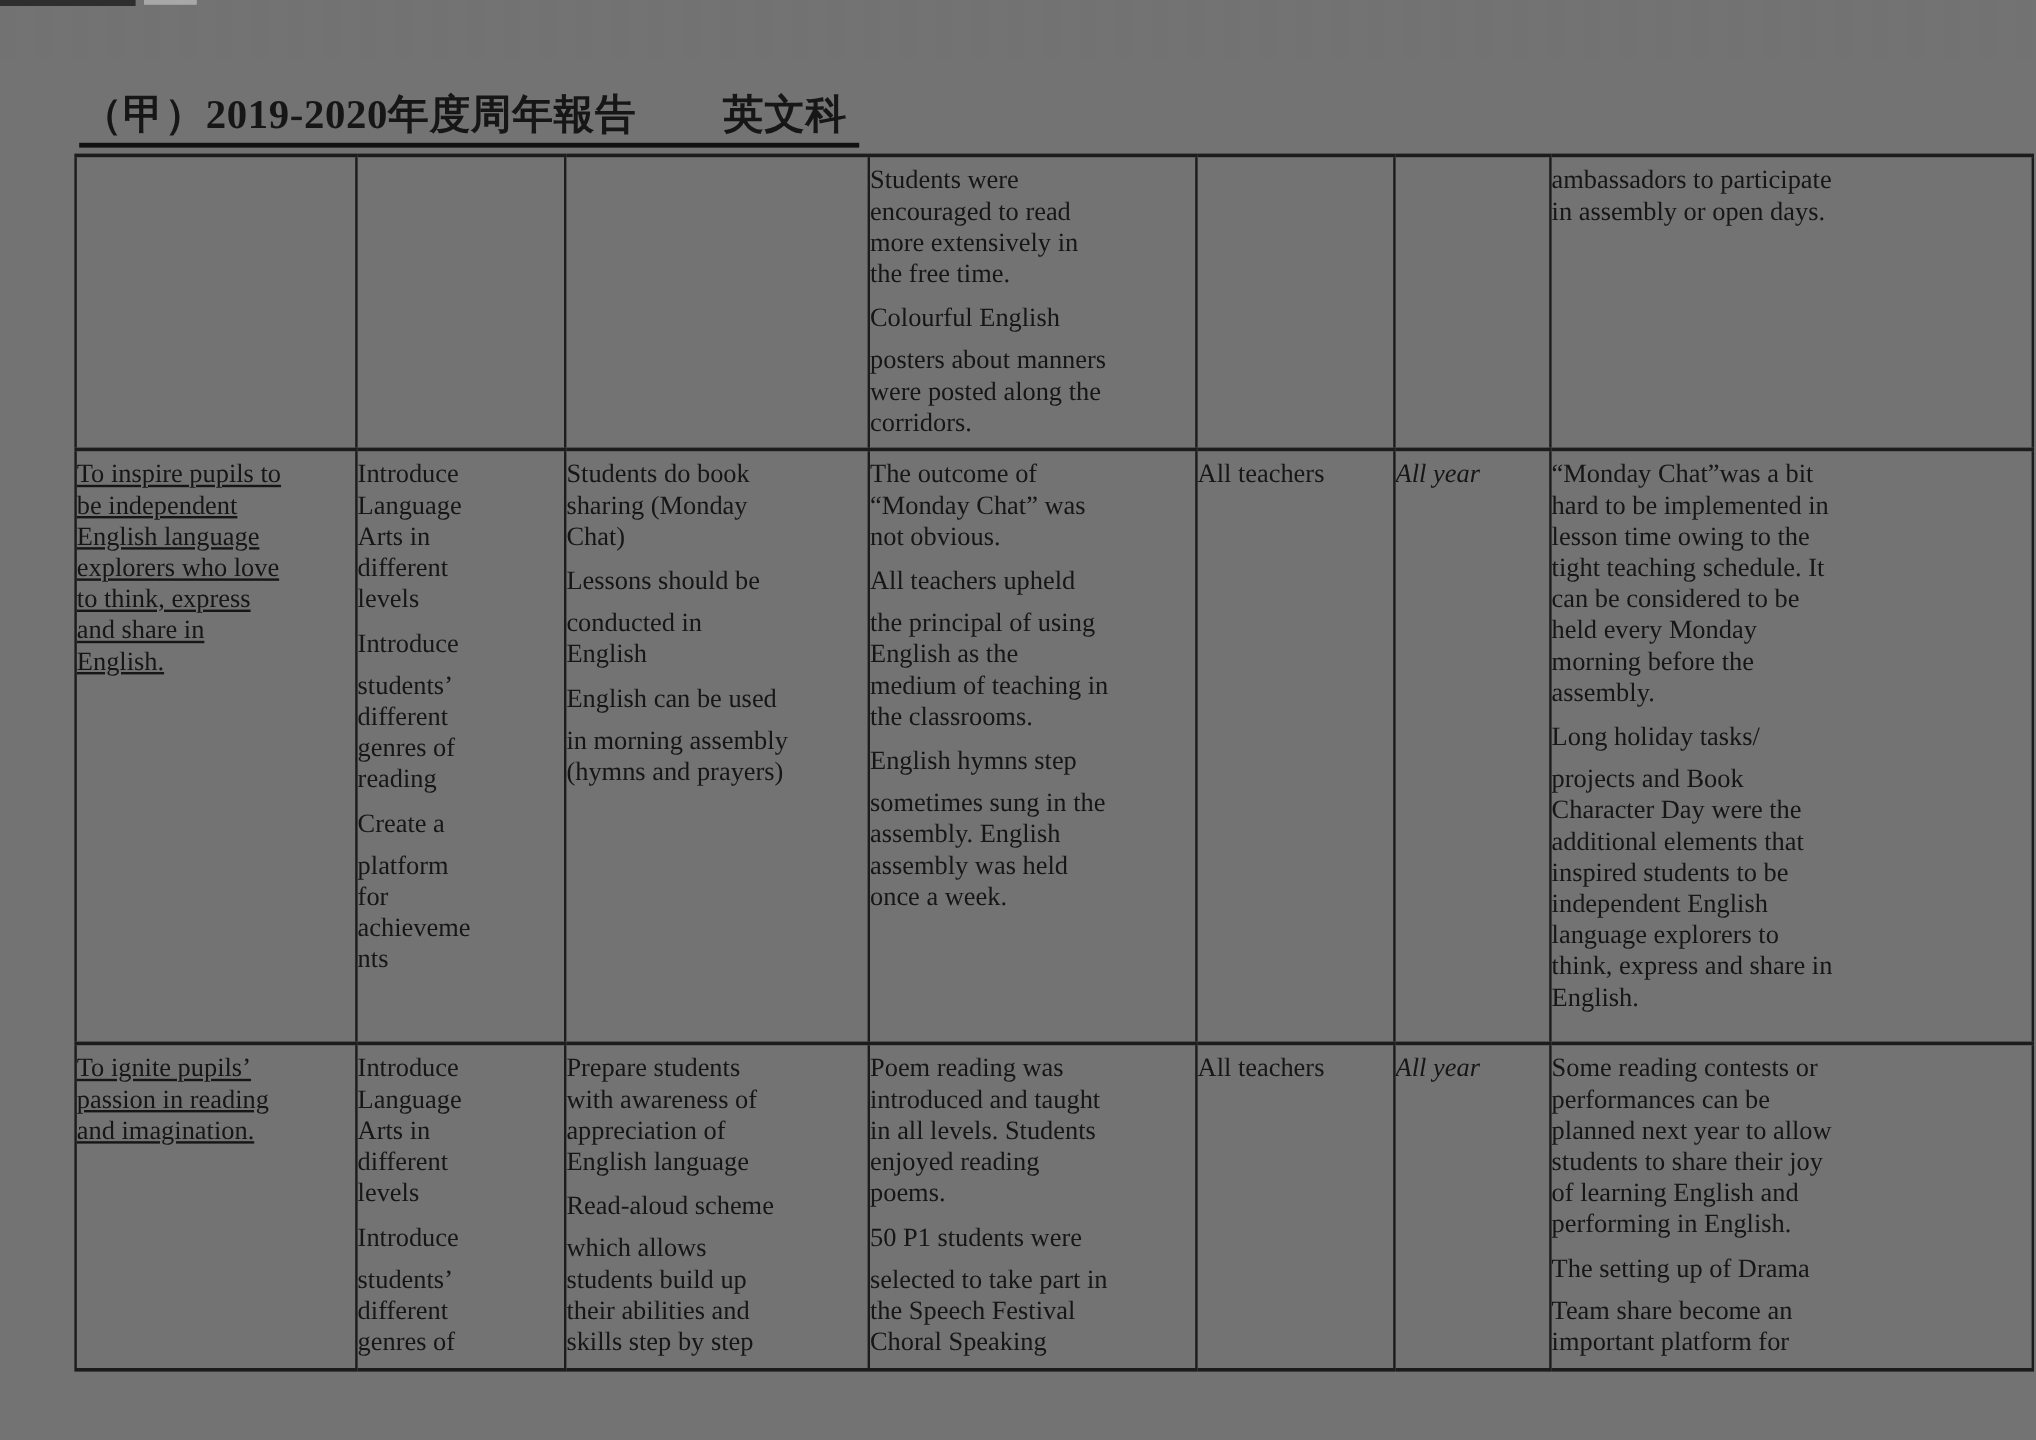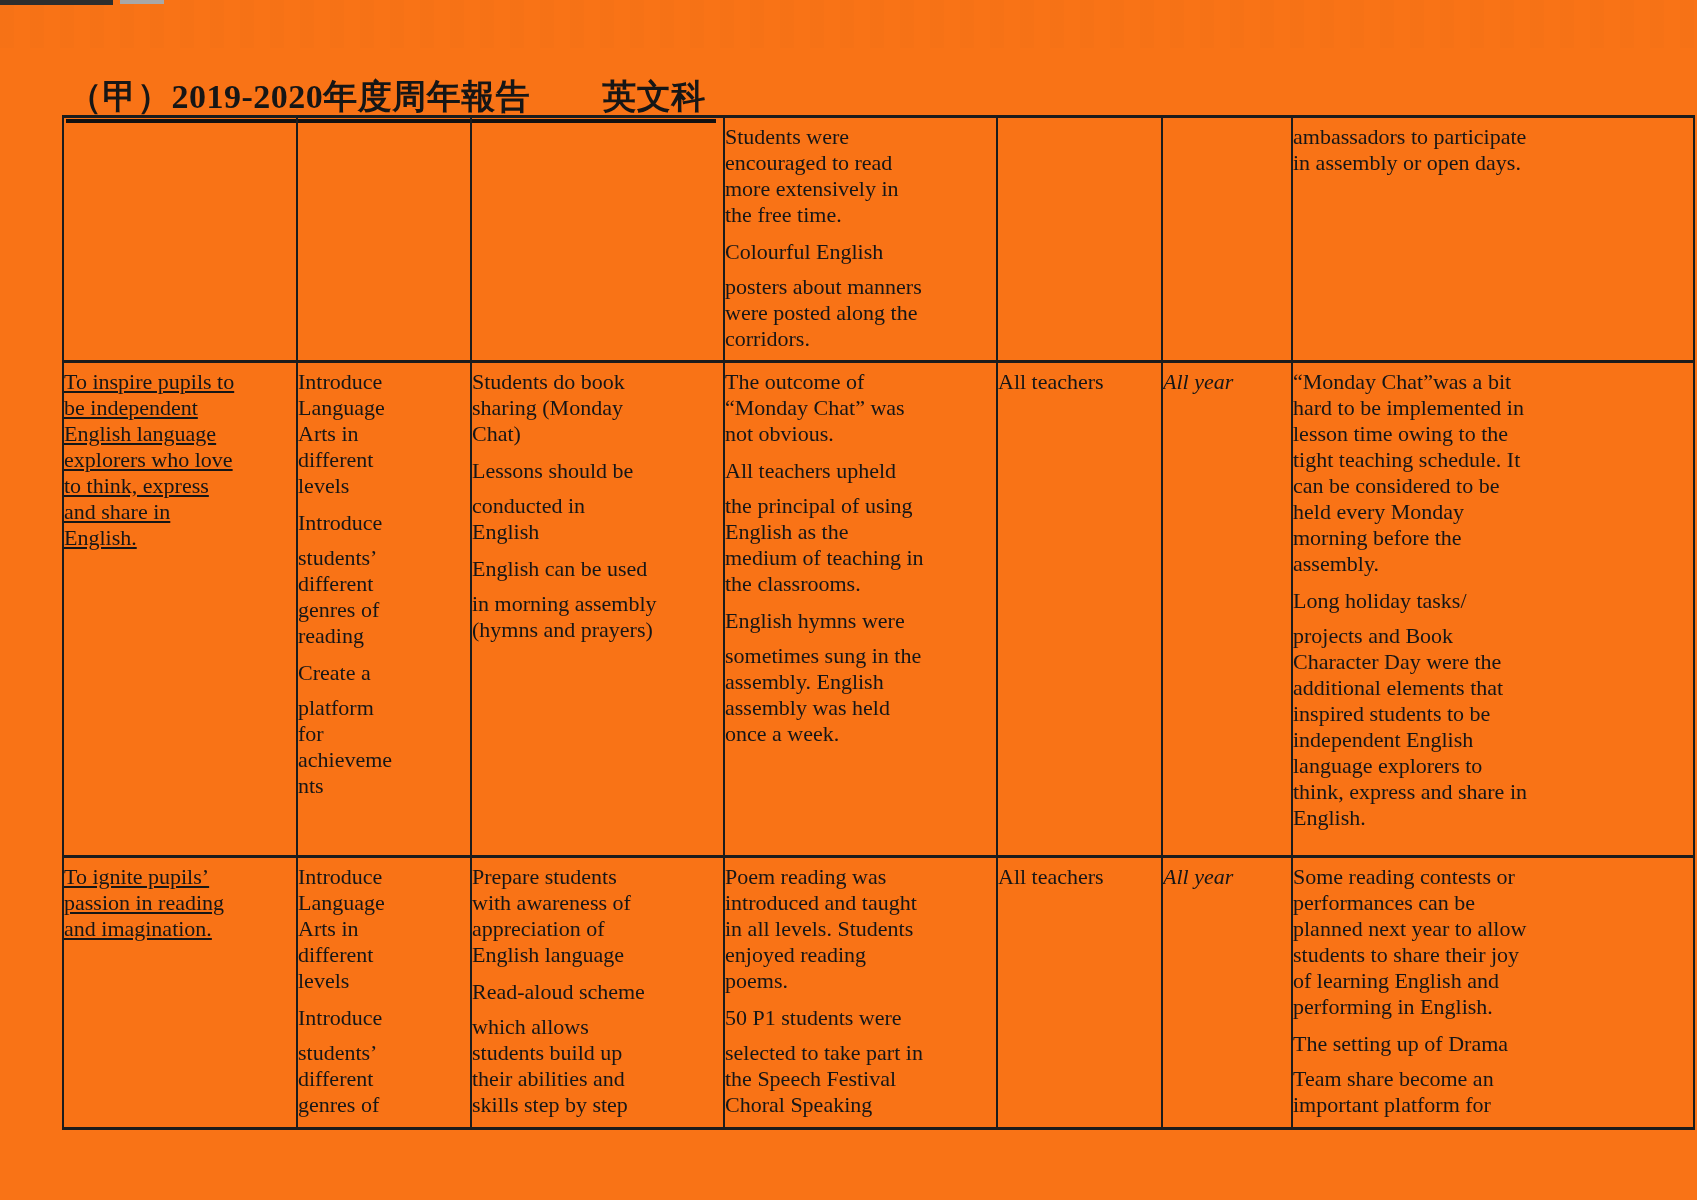--- a/index.html
+++ b/index.html
@@ -1,20 +1,20 @@
 <!DOCTYPE html>
 <html><head>
 <meta charset="utf-8">
 <style>
   html, body { margin: 0; padding: 0; background: #ffffff; }
   .page {
     position: relative;
     width: 1697px;
     height: 1200px;
-    background: #f97316;
+    background: #737373;
     overflow: hidden;
     font-family: "Liberation Serif", "DejaVu Serif", serif;
     color: #161616;
     font-size: 22px;
     line-height: 26px;
   }
   .noise-band {
     position: absolute; left: 0; top: 0; width: 1697px; height: 48px;
     background: repeating-linear-gradient(90deg,
       rgba(0,0,0,0.012) 0 14px, rgba(0,0,0,0.0) 14px 30px);
@@ -28,21 +28,21 @@
     font-size: 34px;
     font-weight: bold;
     line-height: 38px;
     white-space: pre;
     letter-spacing: 0.5px;
     border-bottom: 4px solid #111;
     padding: 0 10px 3px 2px;
   }
   table.report {
     position: absolute;
-    left: 62px; top: 115px;
+    left: 62px; top: 128px;
     border-collapse: collapse;
     table-layout: fixed;
     width: 1631px;
   }
   table.report td {
     border: 2px solid #1c1c1c;
     border-top-width: 3px;
     border-bottom-width: 3px;
     vertical-align: top;
     padding: 6px 4px 0 0;
@@ -194,21 +194,21 @@
 not obvious.</div>
               </div>
               <div class="para">
                 <div class="block">All teachers upheld</div>
                 <div class="block">the principal of using
 English as the
 medium of teaching in
 the classrooms.</div>
               </div>
               <div class="para">
-                <div class="block">English hymns were</div>
+                <div class="block">English hymns step</div>
                 <div class="block">sometimes sung in the
 assembly. English
 assembly was held
 once a week.</div>
               </div>
             </div>
           </td>
           <td class="c5">
             <div class="cw">
               <div class="para">

